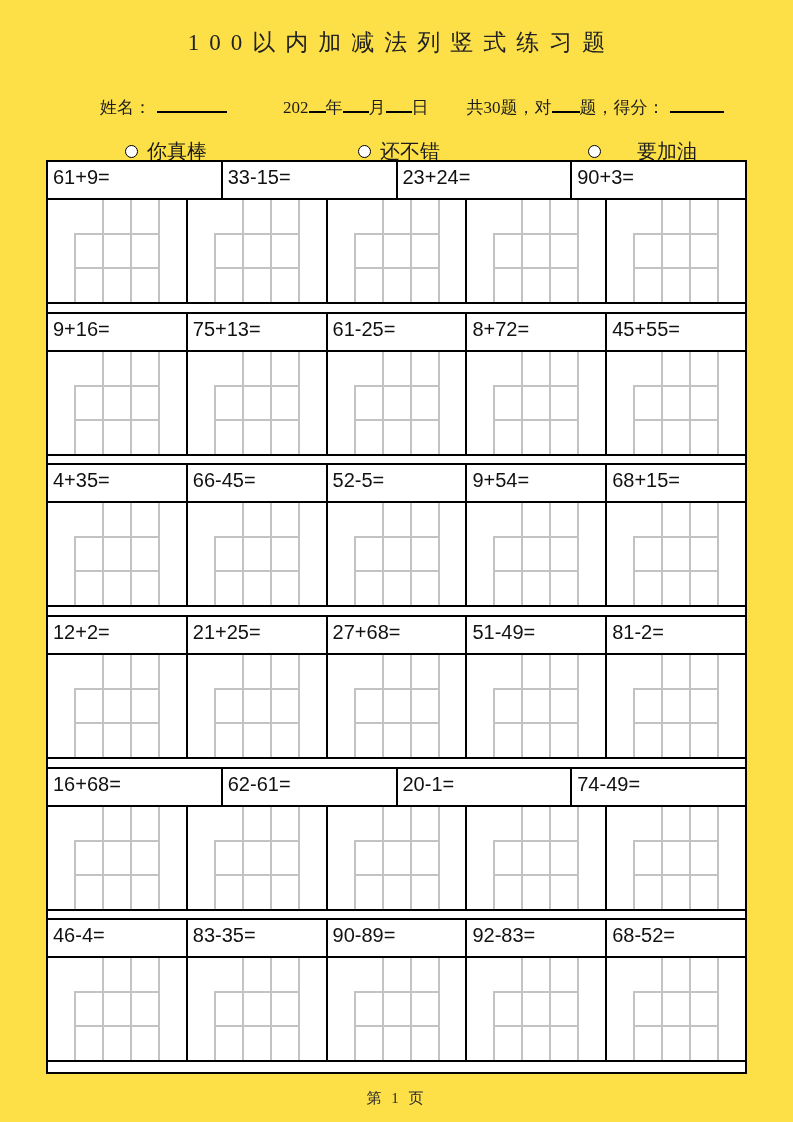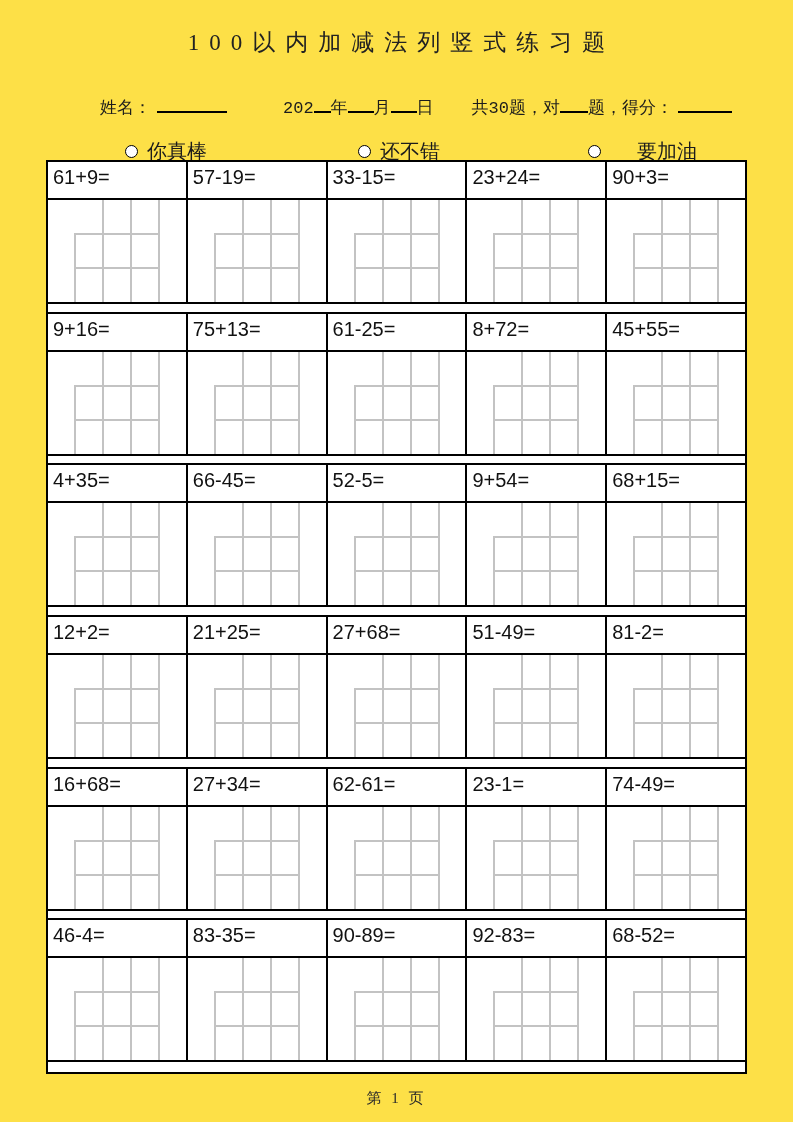--- a/index.html
+++ b/index.html
@@ -16,21 +16,20 @@
     text-align:center;
     font-size:23px;
     letter-spacing:10px;
     text-indent:10px;
     color:#222;
   }
   .info-line{
     position:absolute;top:96px;left:100px;
     font-size:17px;
     white-space:nowrap;
-    font-family:Liberation Mono, monospace;
   }
   .lbl{color:#1c1c1c;}
   .blank{
     display:inline-block;
     border-bottom:2px solid #000;
     height:1px;
   }
   .name-blank{width:70px;margin-left:6px;}
   .date-group{margin-left:56px;}
   .date-blank-sm{width:17px;}
@@ -137,21 +136,20 @@
     <span class="rating r2">
       <span class="circle"></span>
       <span class="rating-label">要加油</span>
     </span>
   </div>
 
   <div class="sheet" id="worksheet-table">
       <div class="group">
         <div class="label-row">
           <div class="cell label-cell">61+9=</div>
-          <div class="cell label-cell">57-19=</div>
           <div class="cell label-cell">33-15=</div>
           <div class="cell label-cell">23+24=</div>
           <div class="cell label-cell">90+3=</div>
         </div>
         <div class="work-row">
           <div class="cell work-cell">
             <i class="gl vl v1"></i>
             <i class="gl vl v2"></i>
             <i class="gl vl v3"></i>
             <i class="gl vl v4"></i>
@@ -345,23 +343,22 @@
             <i class="gl vl v4"></i>
             <i class="gl hl h1"></i>
             <i class="gl hl h2"></i>
           </div>
         </div>
         <div class="sep-row"></div>
       </div>
       <div class="group">
         <div class="label-row">
           <div class="cell label-cell">16+68=</div>
-          <div class="cell label-cell">27+34=</div>
           <div class="cell label-cell">62-61=</div>
-          <div class="cell label-cell">23-1=</div>
+          <div class="cell label-cell">20-1=</div>
           <div class="cell label-cell">74-49=</div>
         </div>
         <div class="work-row">
           <div class="cell work-cell">
             <i class="gl vl v1"></i>
             <i class="gl vl v2"></i>
             <i class="gl vl v3"></i>
             <i class="gl vl v4"></i>
             <i class="gl hl h1"></i>
             <i class="gl hl h2"></i>

